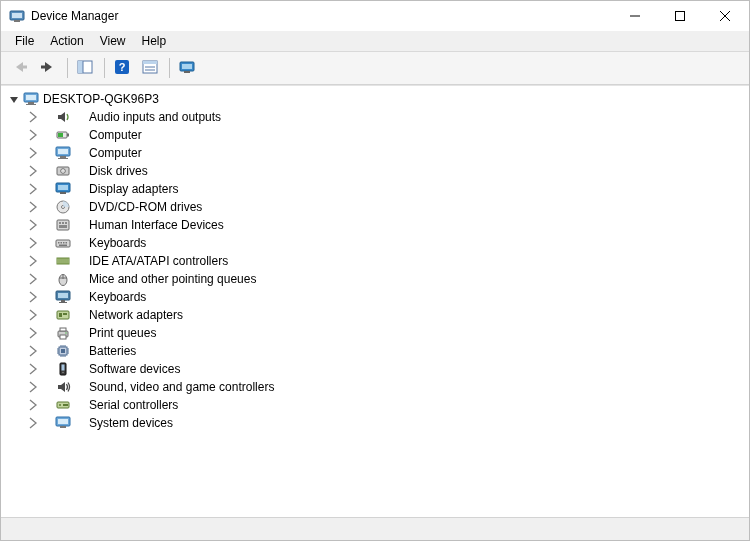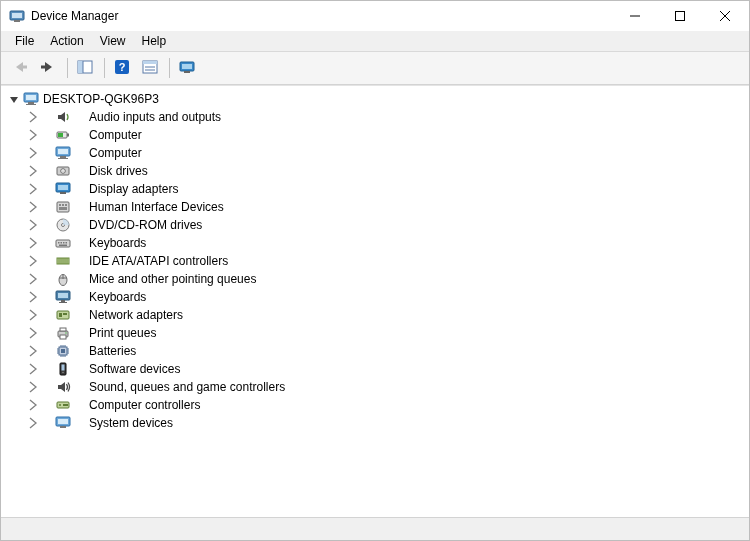--- a/index.html
+++ b/index.html
@@ -350,42 +350,42 @@
               </svg></span>
             <span class="node-label">Display adapters</span>
           </div>
           <div class="tree-row child-row">
             <span class="expander">
               <svg width="12" height="14">
                 <use href="#ic-exp-closed"></use>
               </svg>
             </span>
             <span class="node-icon"><svg width="16" height="16">
+                <use href="#ic-dvd"></use>
+              </svg></span>
+            <span class="node-label">DVD/CD-ROM drives</span>
+          </div>
+          <div class="tree-row child-row">
+            <span class="expander">
+              <svg width="12" height="14">
+                <use href="#ic-exp-closed"></use>
+              </svg>
+            </span>
+            <span class="node-icon"><svg width="16" height="16">
                 <use href="#ic-hid"></use>
               </svg></span>
             <span class="node-label">Human Interface Devices</span>
           </div>
           <div class="tree-row child-row">
             <span class="expander">
               <svg width="12" height="14">
                 <use href="#ic-exp-closed"></use>
               </svg>
             </span>
             <span class="node-icon"><svg width="16" height="16">
-                <use href="#ic-dvd"></use>
-              </svg></span>
-            <span class="node-label">DVD/CD-ROM drives</span>
-          </div>
-          <div class="tree-row child-row">
-            <span class="expander">
-              <svg width="12" height="14">
-                <use href="#ic-exp-closed"></use>
-              </svg>
-            </span>
-            <span class="node-icon"><svg width="16" height="16">
                 <use href="#ic-keyboard"></use>
               </svg></span>
             <span class="node-label">Keyboards</span>
           </div>
           <div class="tree-row child-row">
             <span class="expander">
               <svg width="12" height="14">
                 <use href="#ic-exp-closed"></use>
               </svg>
             </span>
@@ -462,32 +462,32 @@
           </div>
           <div class="tree-row child-row">
             <span class="expander">
               <svg width="12" height="14">
                 <use href="#ic-exp-closed"></use>
               </svg>
             </span>
             <span class="node-icon"><svg width="16" height="16">
                 <use href="#ic-sound"></use>
               </svg></span>
-            <span class="node-label">Sound, queues and game controllers</span>
+            <span class="node-label">Sound, video and game controllers</span>
           </div>
           <div class="tree-row child-row">
             <span class="expander">
               <svg width="12" height="14">
                 <use href="#ic-exp-closed"></use>
               </svg>
             </span>
             <span class="node-icon"><svg width="16" height="16">
                 <use href="#ic-storage"></use>
               </svg></span>
-            <span class="node-label">Computer controllers</span>
+            <span class="node-label">Serial controllers</span>
           </div>
           <div class="tree-row child-row">
             <span class="expander">
               <svg width="12" height="14">
                 <use href="#ic-exp-closed"></use>
               </svg>
             </span>
             <span class="node-icon"><svg width="16" height="16">
                 <use href="#ic-system"></use>
               </svg></span>

